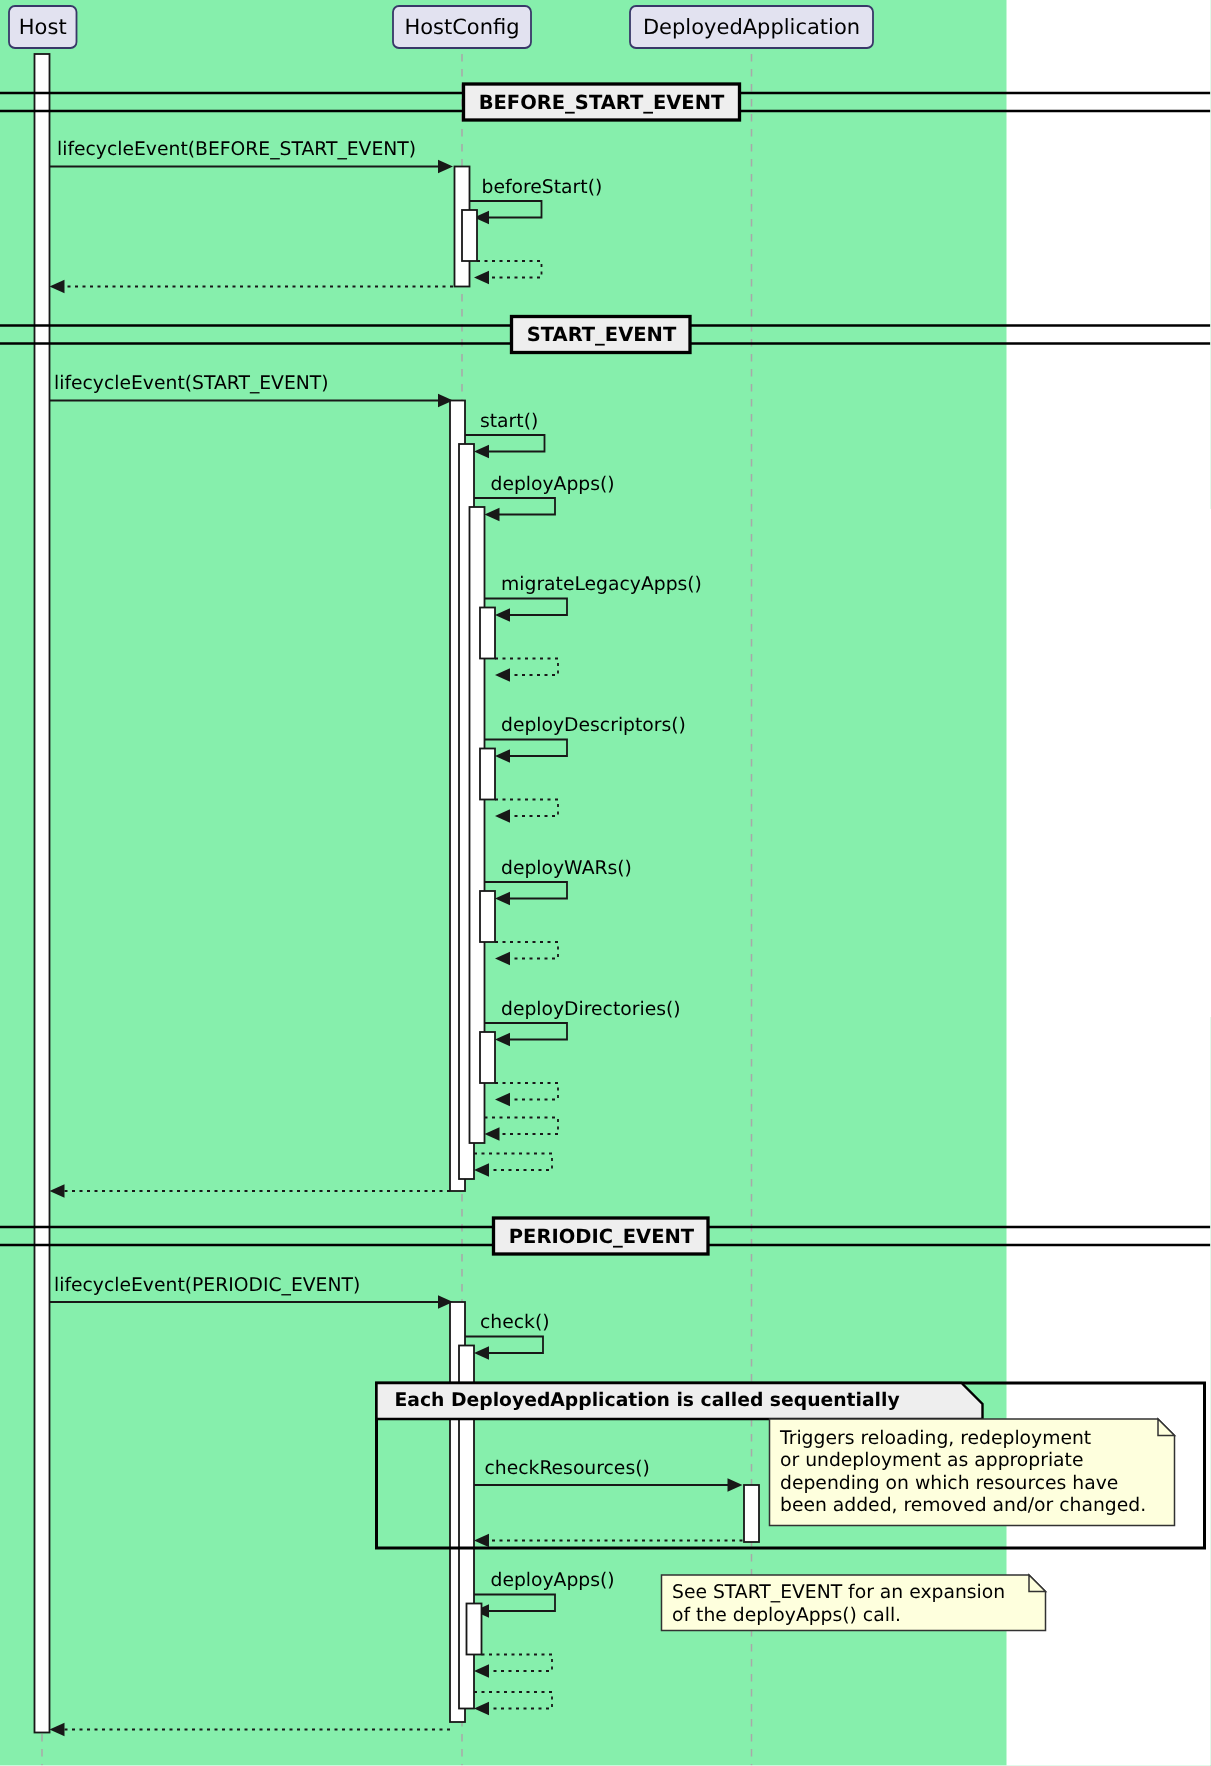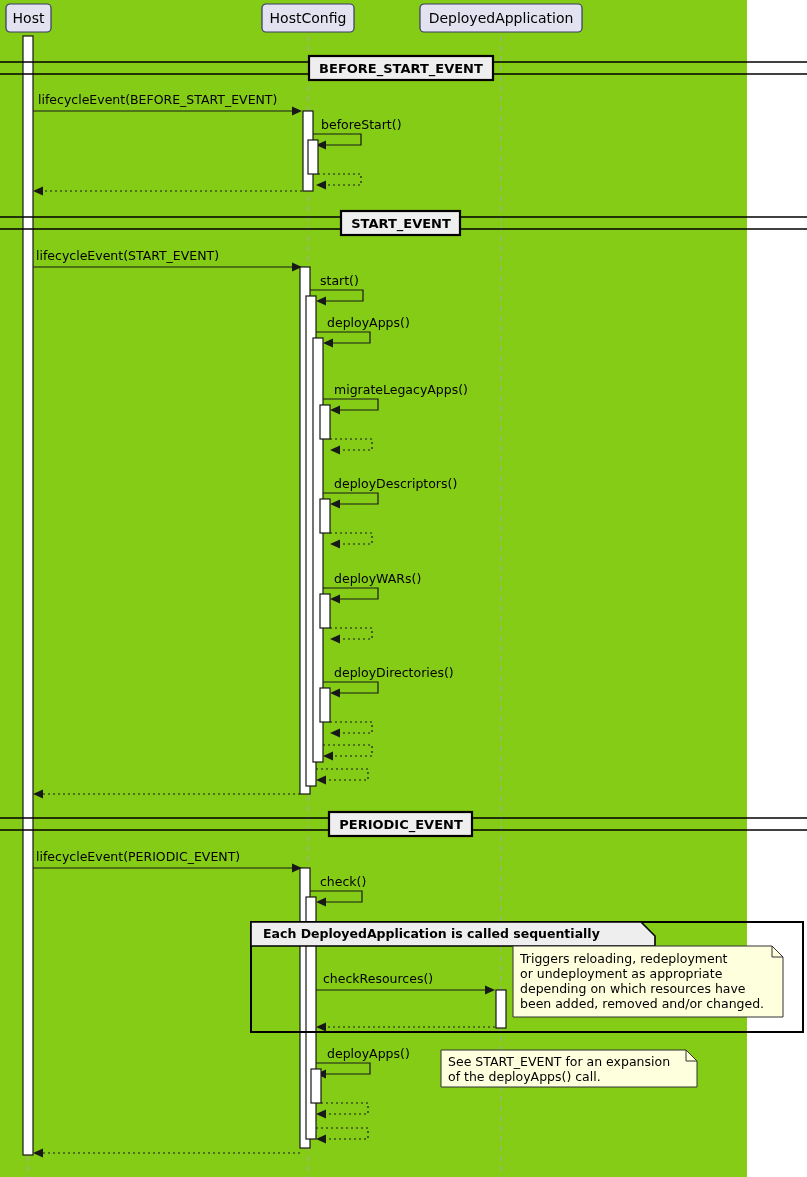--- a/index.html
+++ b/index.html
@@ -9,23 +9,23 @@
     background: #FFFFFF;
   }
   body {
     font-family: "DejaVu Sans", sans-serif;
     width: 807px;
     height: 1177px;
     overflow: hidden;
   }
   #diagram {
     position: relative;
-    width: 747px;
+    width: 671px;
     height: 1177px;
-    background: #84cc16;
+    background: #86efac;
   }
   svg#seq {
     display: block;
     width: 807px;
     height: 1177px;
   }
   .lifeline-dash {
     stroke: #A8A8A8;
     stroke-width: 1;
     stroke-dasharray: 5,5;

